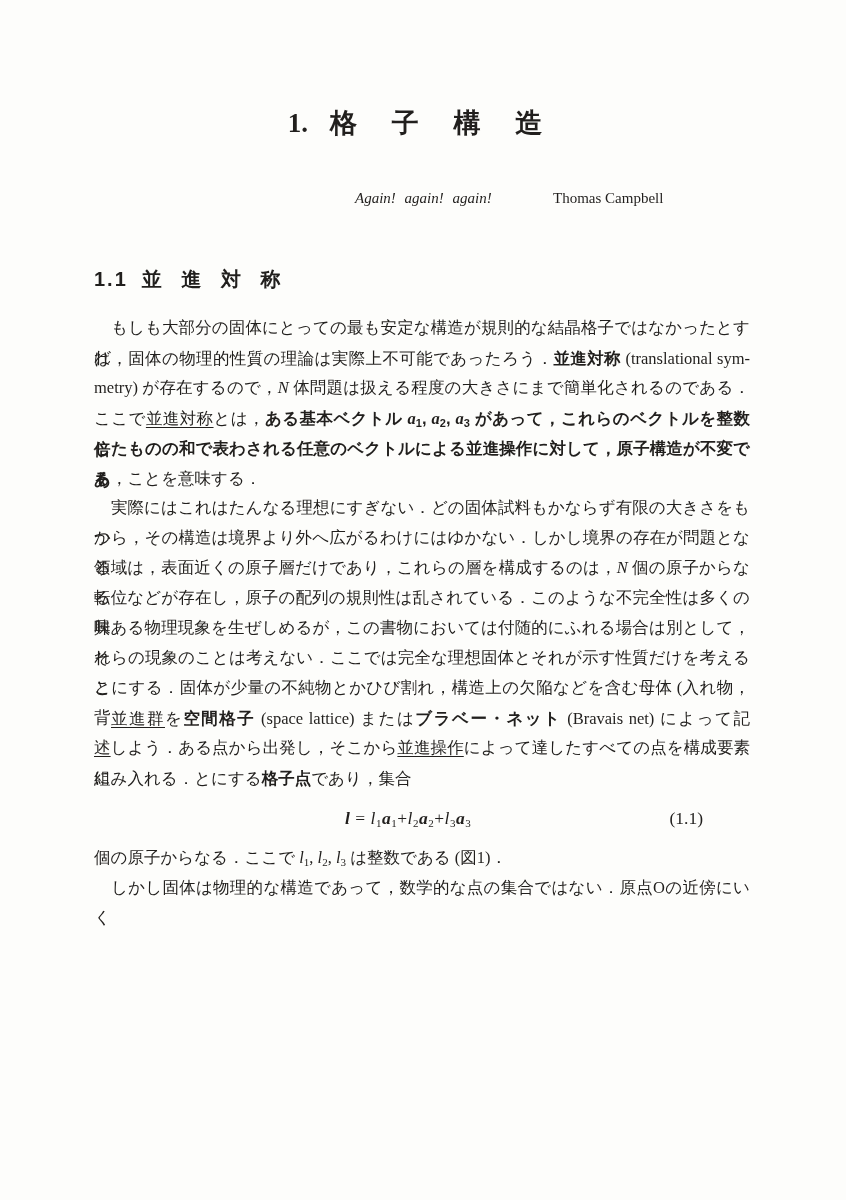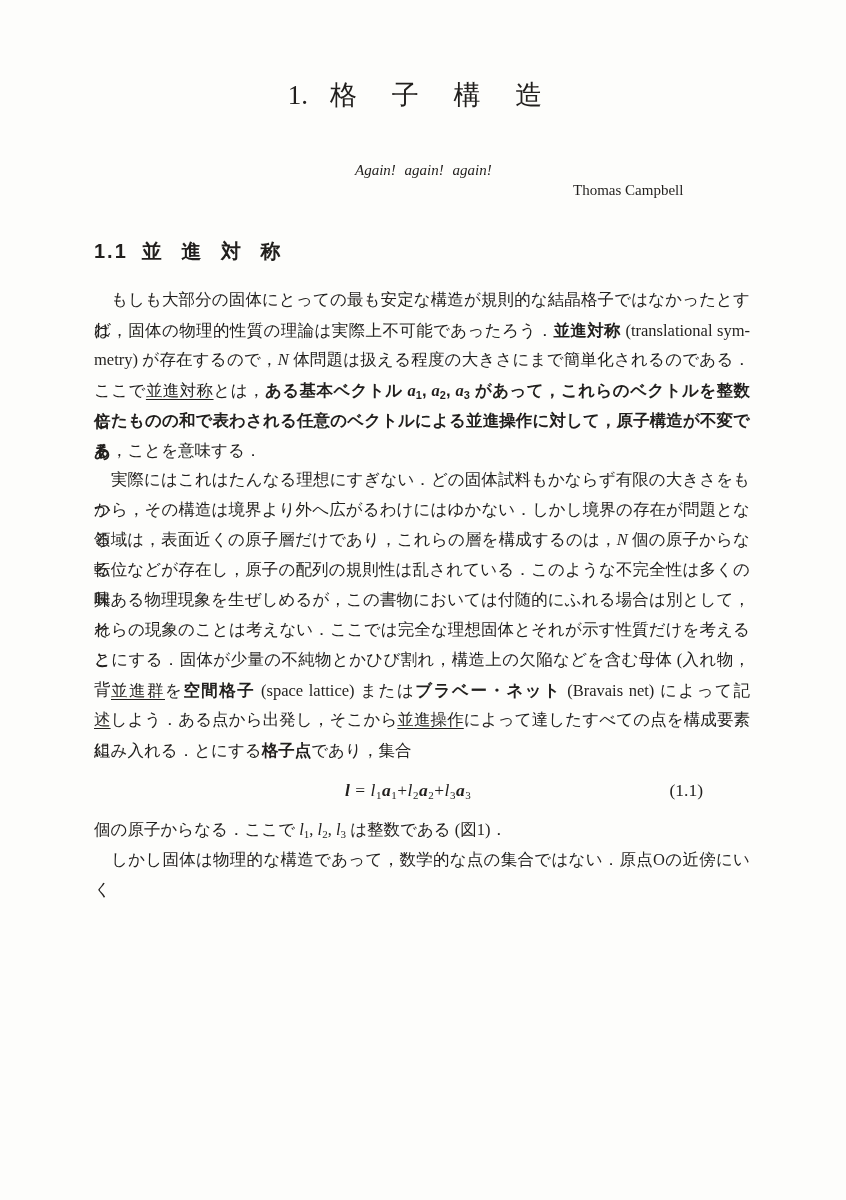--- a/index.html
+++ b/index.html
@@ -4,33 +4,33 @@
 <style>
   html,body { margin:0; padding:0; background:#e8e8e8; }
   .page {
     position:relative; width:846px; height:1200px; margin:0 auto;
     background:#fdfdfb; color:#211f1d; overflow:hidden;
     font-family:"Liberation Serif","DejaVu Serif",serif;
   }
   .column { position:absolute; left:94px; top:0; width:656px; }
 
   h1.chapter-title {
-    margin:0; padding-top:80px; height:30px; line-height:30px;
-    font-size:27px; font-weight:normal; text-align:center;
+    margin:0; padding-top:108px; height:30px; line-height:30px;
+    font-size:27px; font-weight:bold; text-align:center;
     white-space:nowrap;
   }
   .chapter-number { margin-right:22px; letter-spacing:0; }
   .chapter-title-text { letter-spacing:14px; }
 
   .epigraph { position:relative; height:20px; margin-top:52px; font-size:15px;text-align:right; }
   .epigraph .quote {
     position:absolute; left:261px; top:0; font-style:italic; word-spacing:5px;
     white-space:nowrap;
   }
-  .epigraph .attribution { position:absolute; left:479px; top:0; white-space:nowrap;margin-top:20px; }
+  .epigraph .attribution { position:absolute; left:459px; top:0; white-space:nowrap; }
 
   h2.section-heading {
     margin:56px 0 0 0; height:26px; line-height:26px;
     font-size:20px; font-weight:bold;
     font-family:"Liberation Sans","DejaVu Sans",sans-serif;
     white-space:nowrap;
   }
   .section-number { margin-right:14px; letter-spacing:2px; }
   .section-title-text { letter-spacing:7px; }
 

